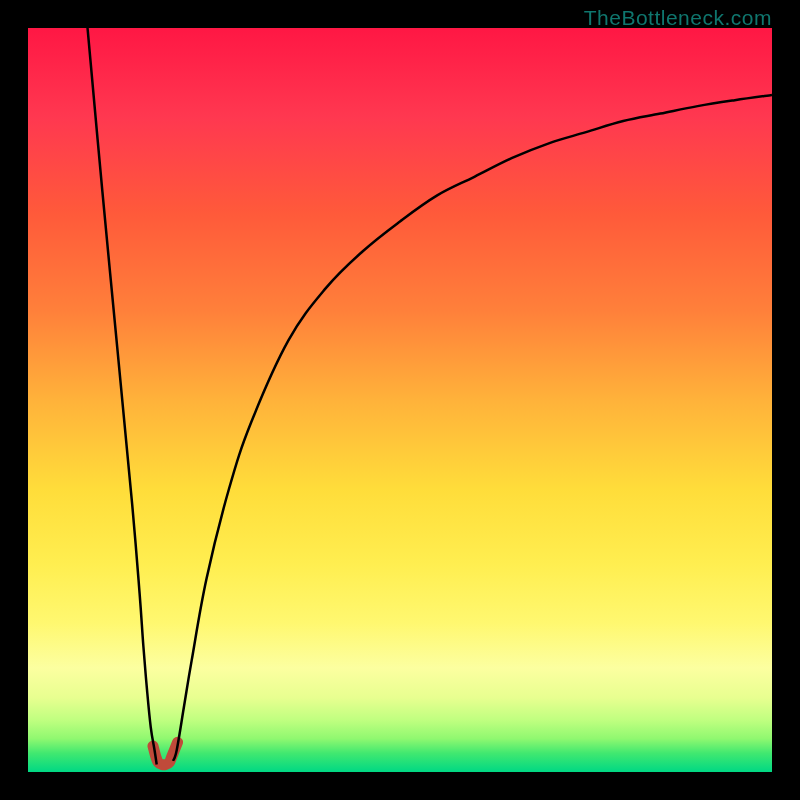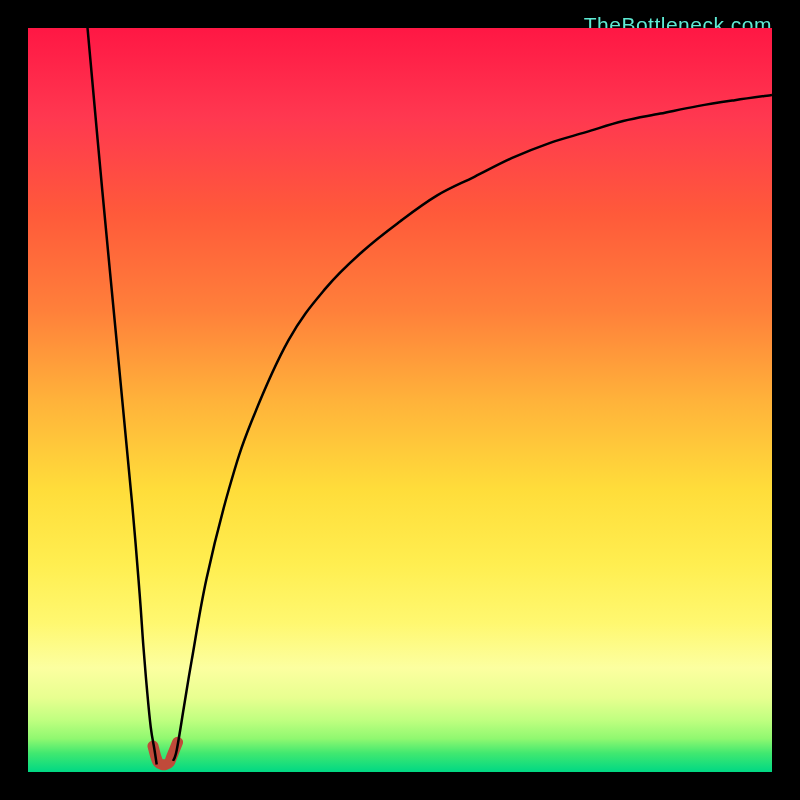--- a/index.html
+++ b/index.html
@@ -18,25 +18,24 @@
       position: absolute;
       top: 28px;
       left: 28px;
       width: 744px;
       height: 744px;
     }
     .watermark {
       position: absolute;
       top: 6px;
       right: 28px;
-      color: #5eead4;
+      color: #0f766e;
       font-size: 21px;
       font-weight: normal;
       letter-spacing: 0.5px;
-      margin-top: 7px;
     }
     svg {
       display: block;
     }
   </style>
 </head>
 <body>
 
 <div class="watermark">TheBottleneck.com</div>
 

